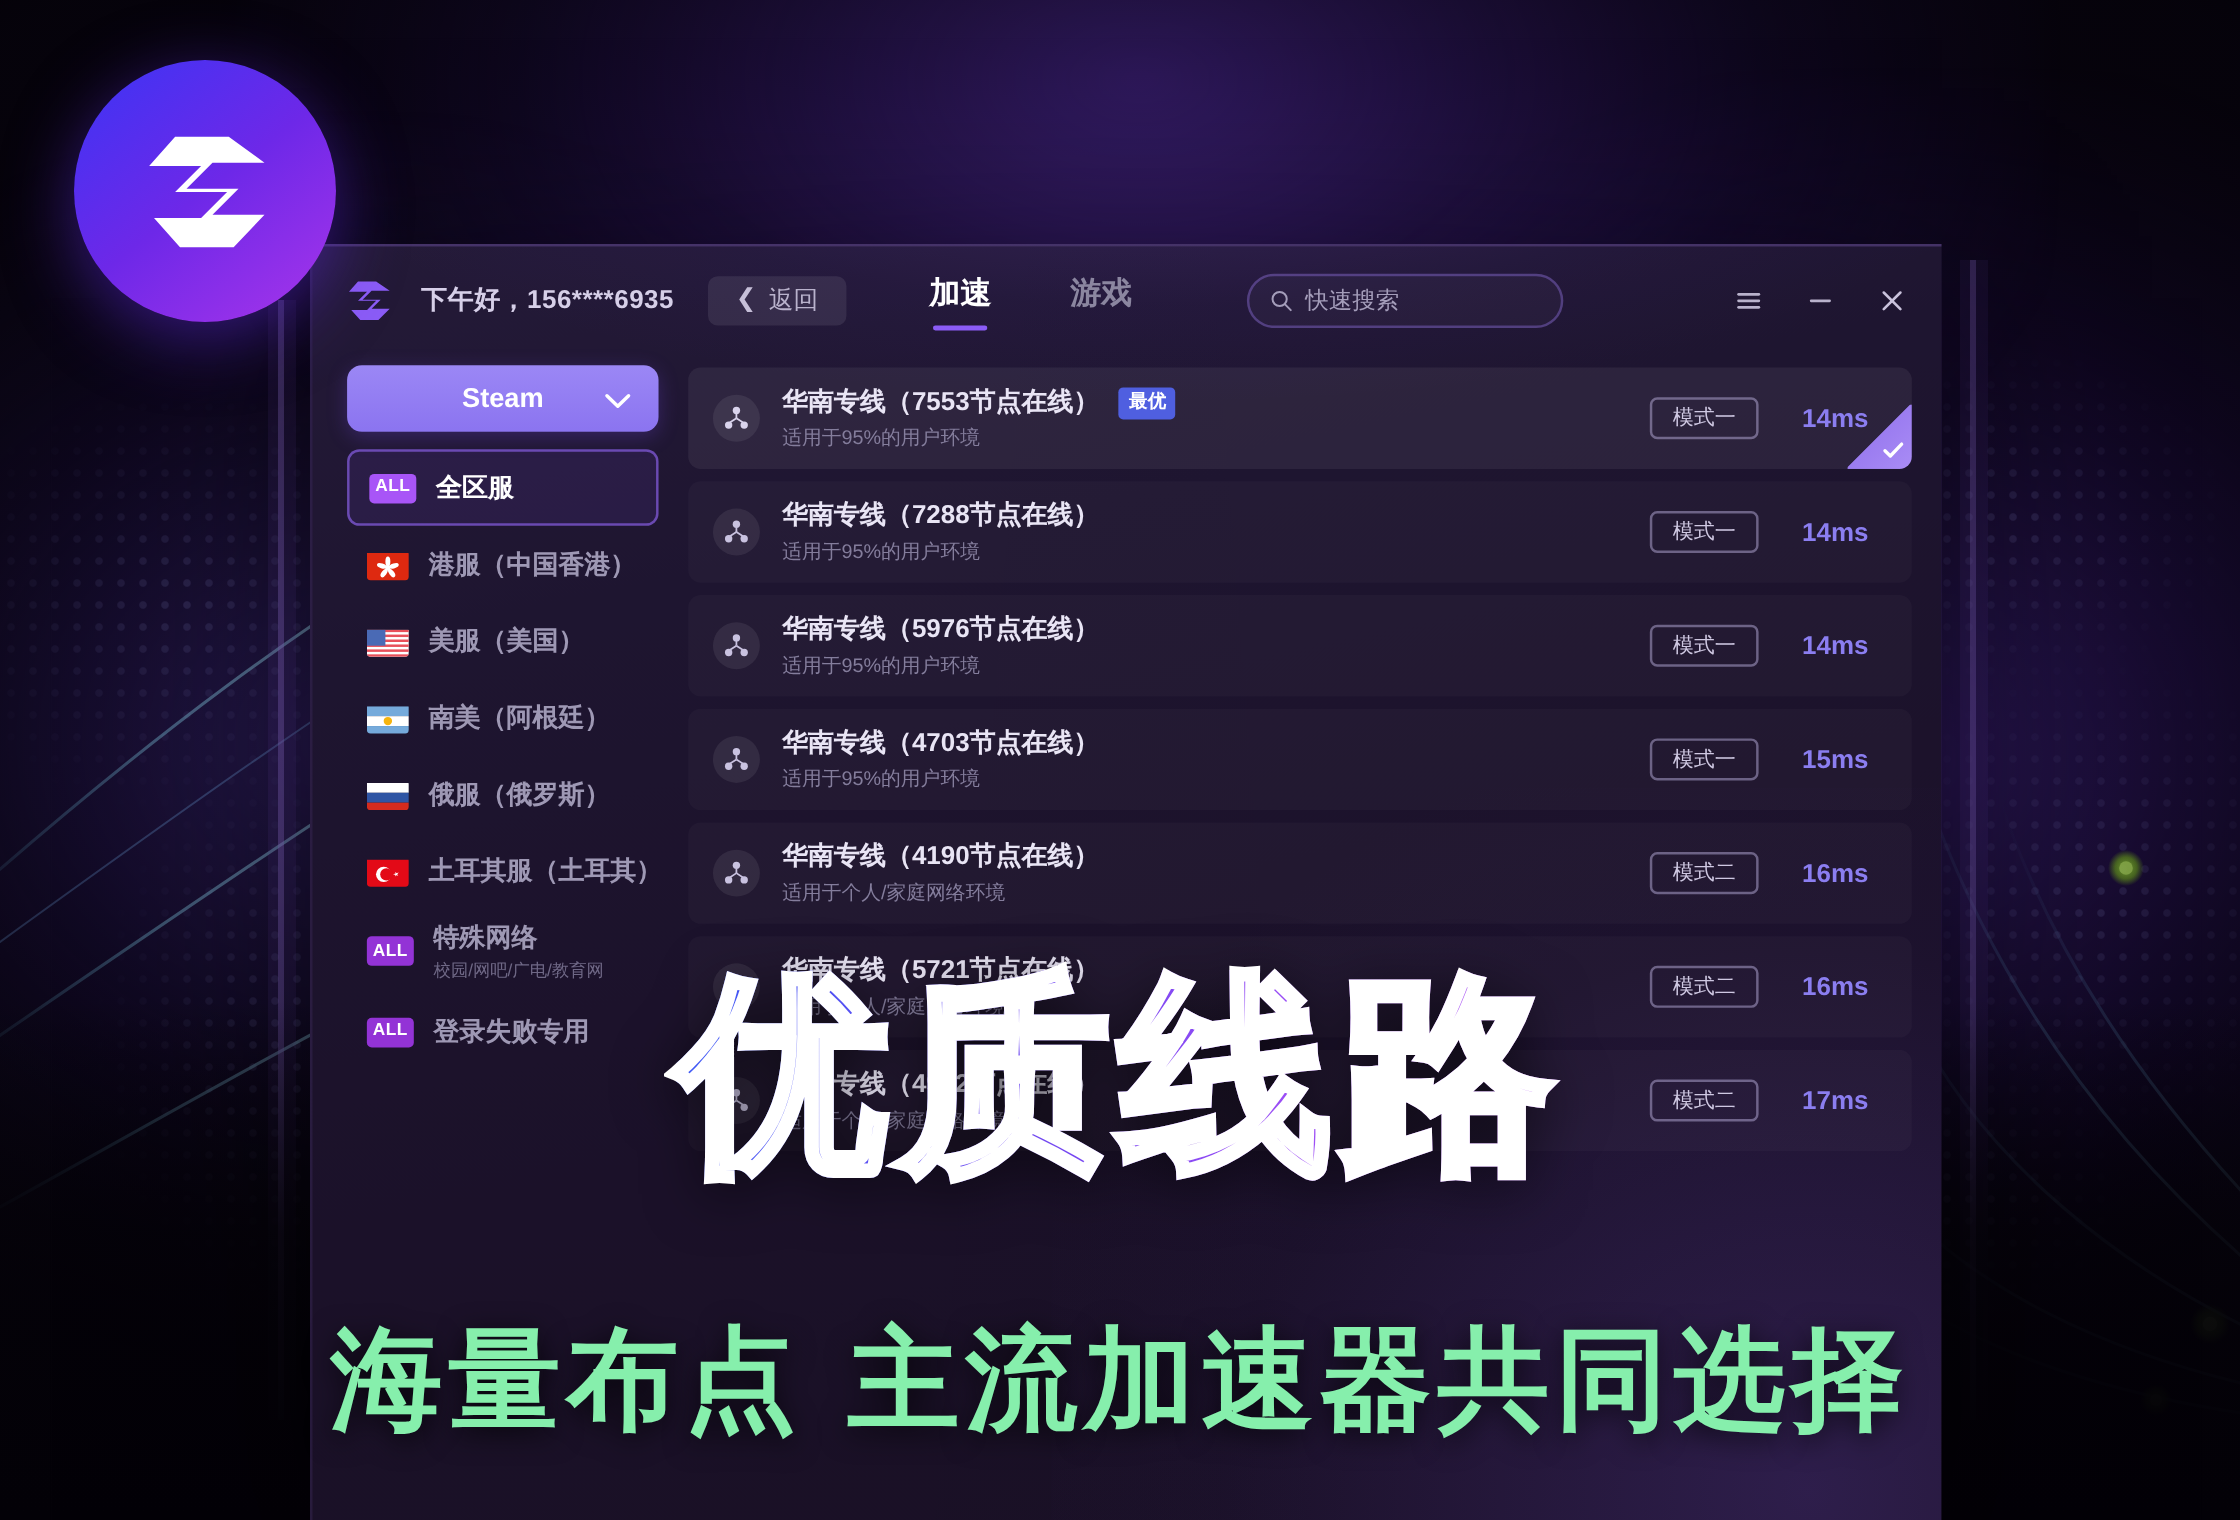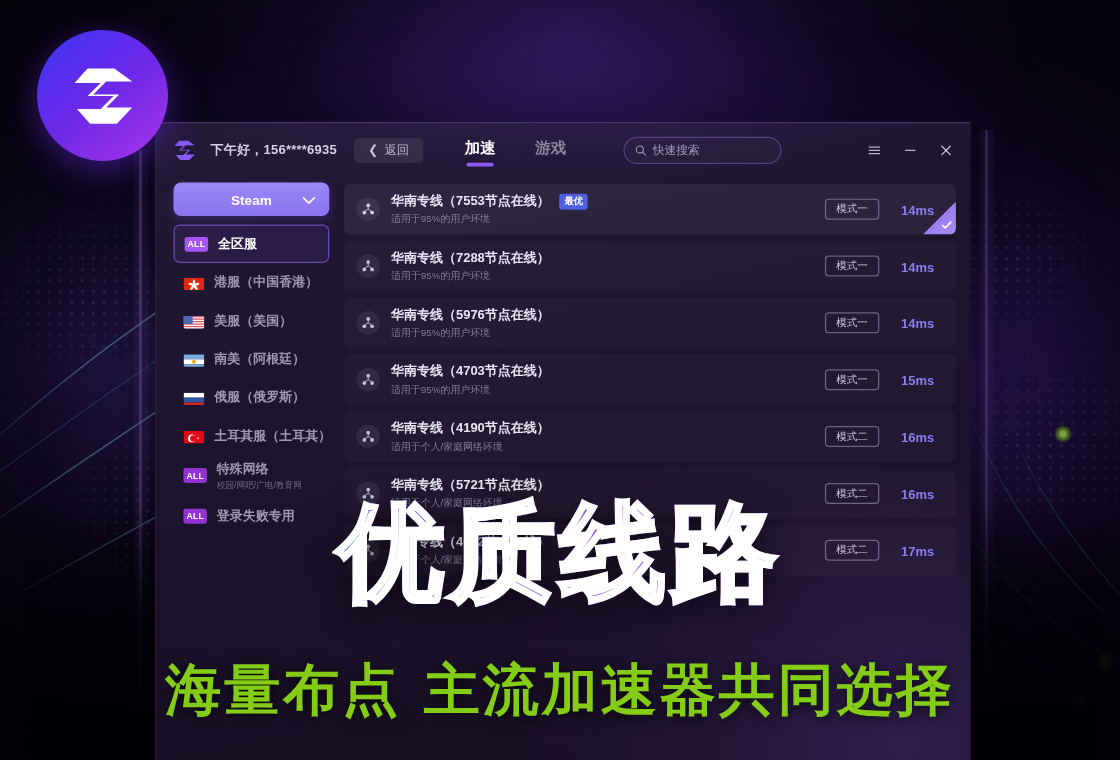--- a/index.html
+++ b/index.html
@@ -186,41 +186,41 @@
   .corner-check svg { position:absolute; right:3px; bottom:3px; }
 
   
   .logo-badge {
     position:absolute; left:37px; top:30px; width:131px; height:131px; border-radius:50%;
     background:linear-gradient(142deg,#3b35f5 0%,#6d28e8 50%,#a935ea 100%);
     box-shadow:0 8px 34px rgba(90,40,210,.55);
     display:flex; align-items:center; justify-content:center; z-index:30;
   }
   .ov-title {
-    position:absolute; left:0; right:0; top:500px; z-index:40;
+    position:absolute; left:0; right:0; top:485px; z-index:40;
     text-align:center; pointer-events:none;
   }
   .ov-title-text {
     display:inline-block;
     font-family:"DejaVu Sans","Liberation Sans",sans-serif;
     font-size:106px; font-weight:bold; line-height:1;
     letter-spacing:5px;
     background:linear-gradient(95deg,#3d5bf5 0%,#6a45f0 38%,#9a4df5 68%,#b964f2 100%);
     -webkit-background-clip:text; background-clip:text; color:transparent;
     -webkit-text-stroke:4px #ffffff;
     paint-order:stroke fill;
     filter:drop-shadow(0 5px 14px rgba(0,0,0,.55));
   }
   .ov-sub {
     position:absolute; left:0; right:0; top:653px; z-index:40;
     text-align:center; pointer-events:none;
   }
   .ov-sub-text {
     font-family:"DejaVu Sans","Liberation Sans",sans-serif;
-    font-size:56px; font-weight:bold; color:#84cc16; letter-spacing:3px;
+    font-size:56px; font-weight:bold; color:#86efac; letter-spacing:3px;
     text-shadow:0 3px 14px rgba(0,0,0,.72);
   }
 </style>
 </head>
 <body>
 
 <div id="bg">
   <div class="bg-glow-left"></div>
   <div class="bg-glow-right"></div>
   <div class="bg-glow-top"></div>

